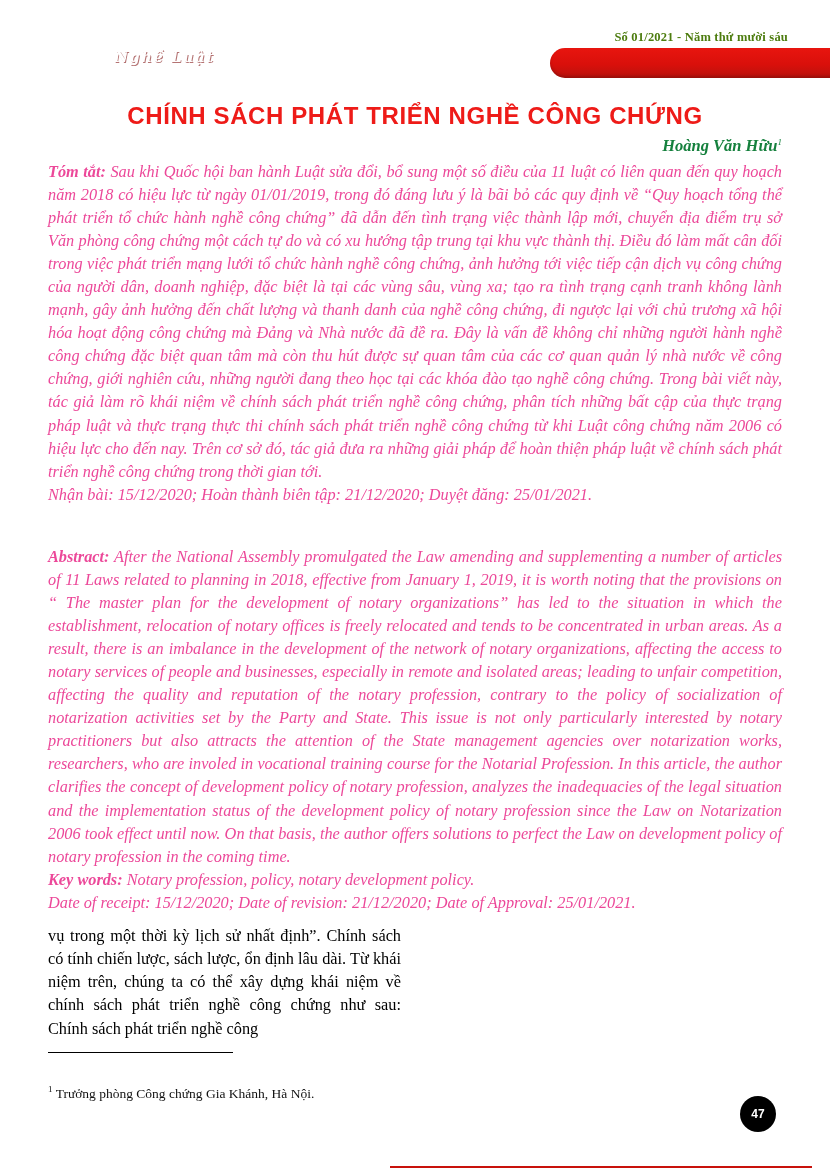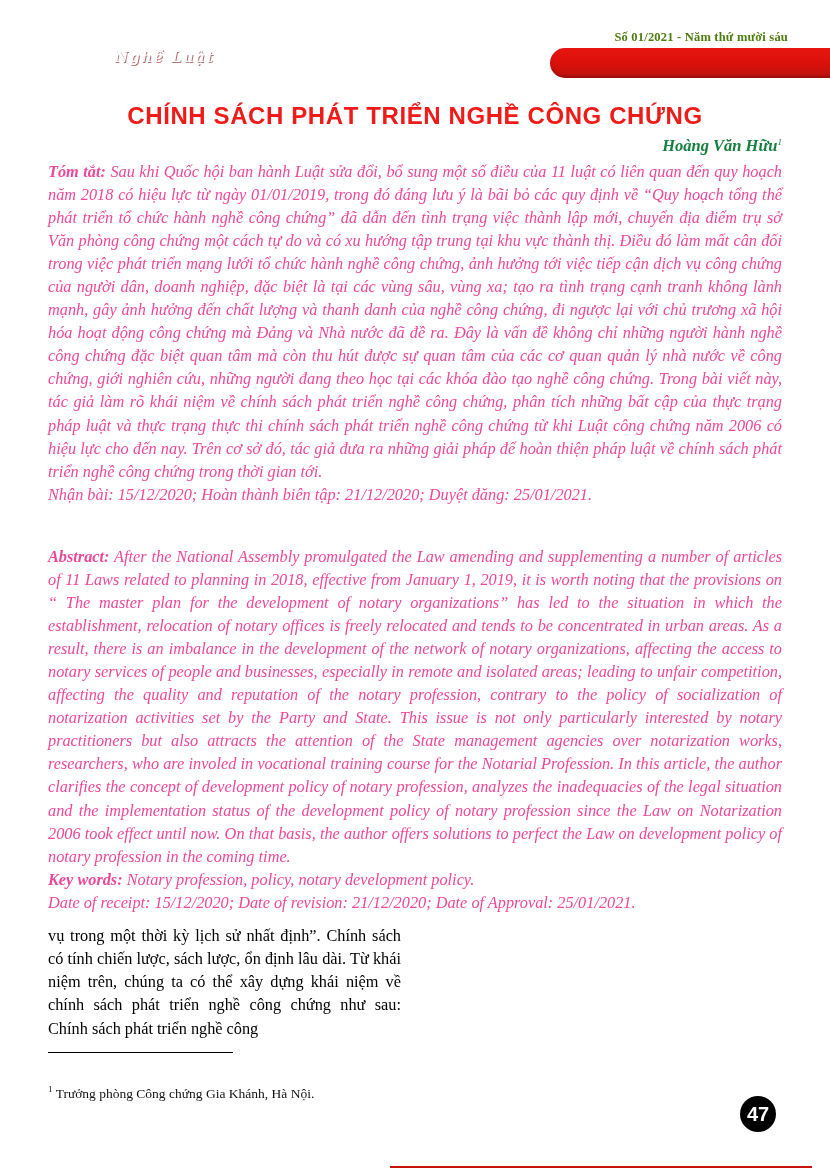--- a/index.html
+++ b/index.html
@@ -162,21 +162,21 @@
     position: absolute;
     right: 54px;
     bottom: 44px;
     width: 36px;
     height: 36px;
     border-radius: 50%;
     background: #000;
     color: #fff;
     font-family: "Liberation Sans", sans-serif;
     font-weight: bold;
-    font-size: 20px;
+    font-size: 12px;
     display: flex;
     align-items: center;
     justify-content: center;
   }
 
   .bottom-rule {
     position: absolute;
     left: 390px;
     right: 18px;
     bottom: 8px;

